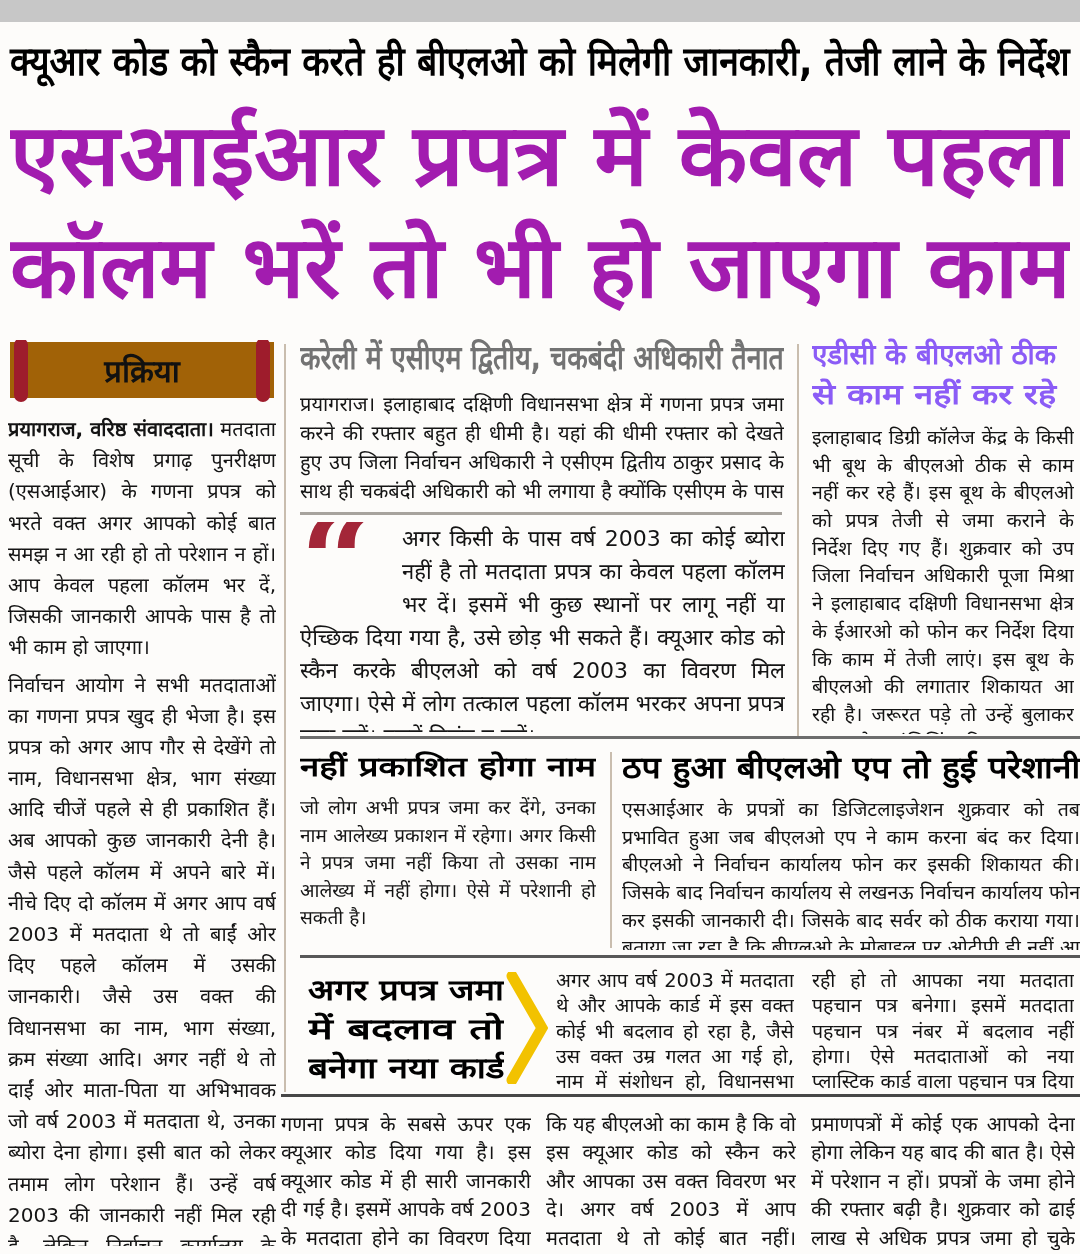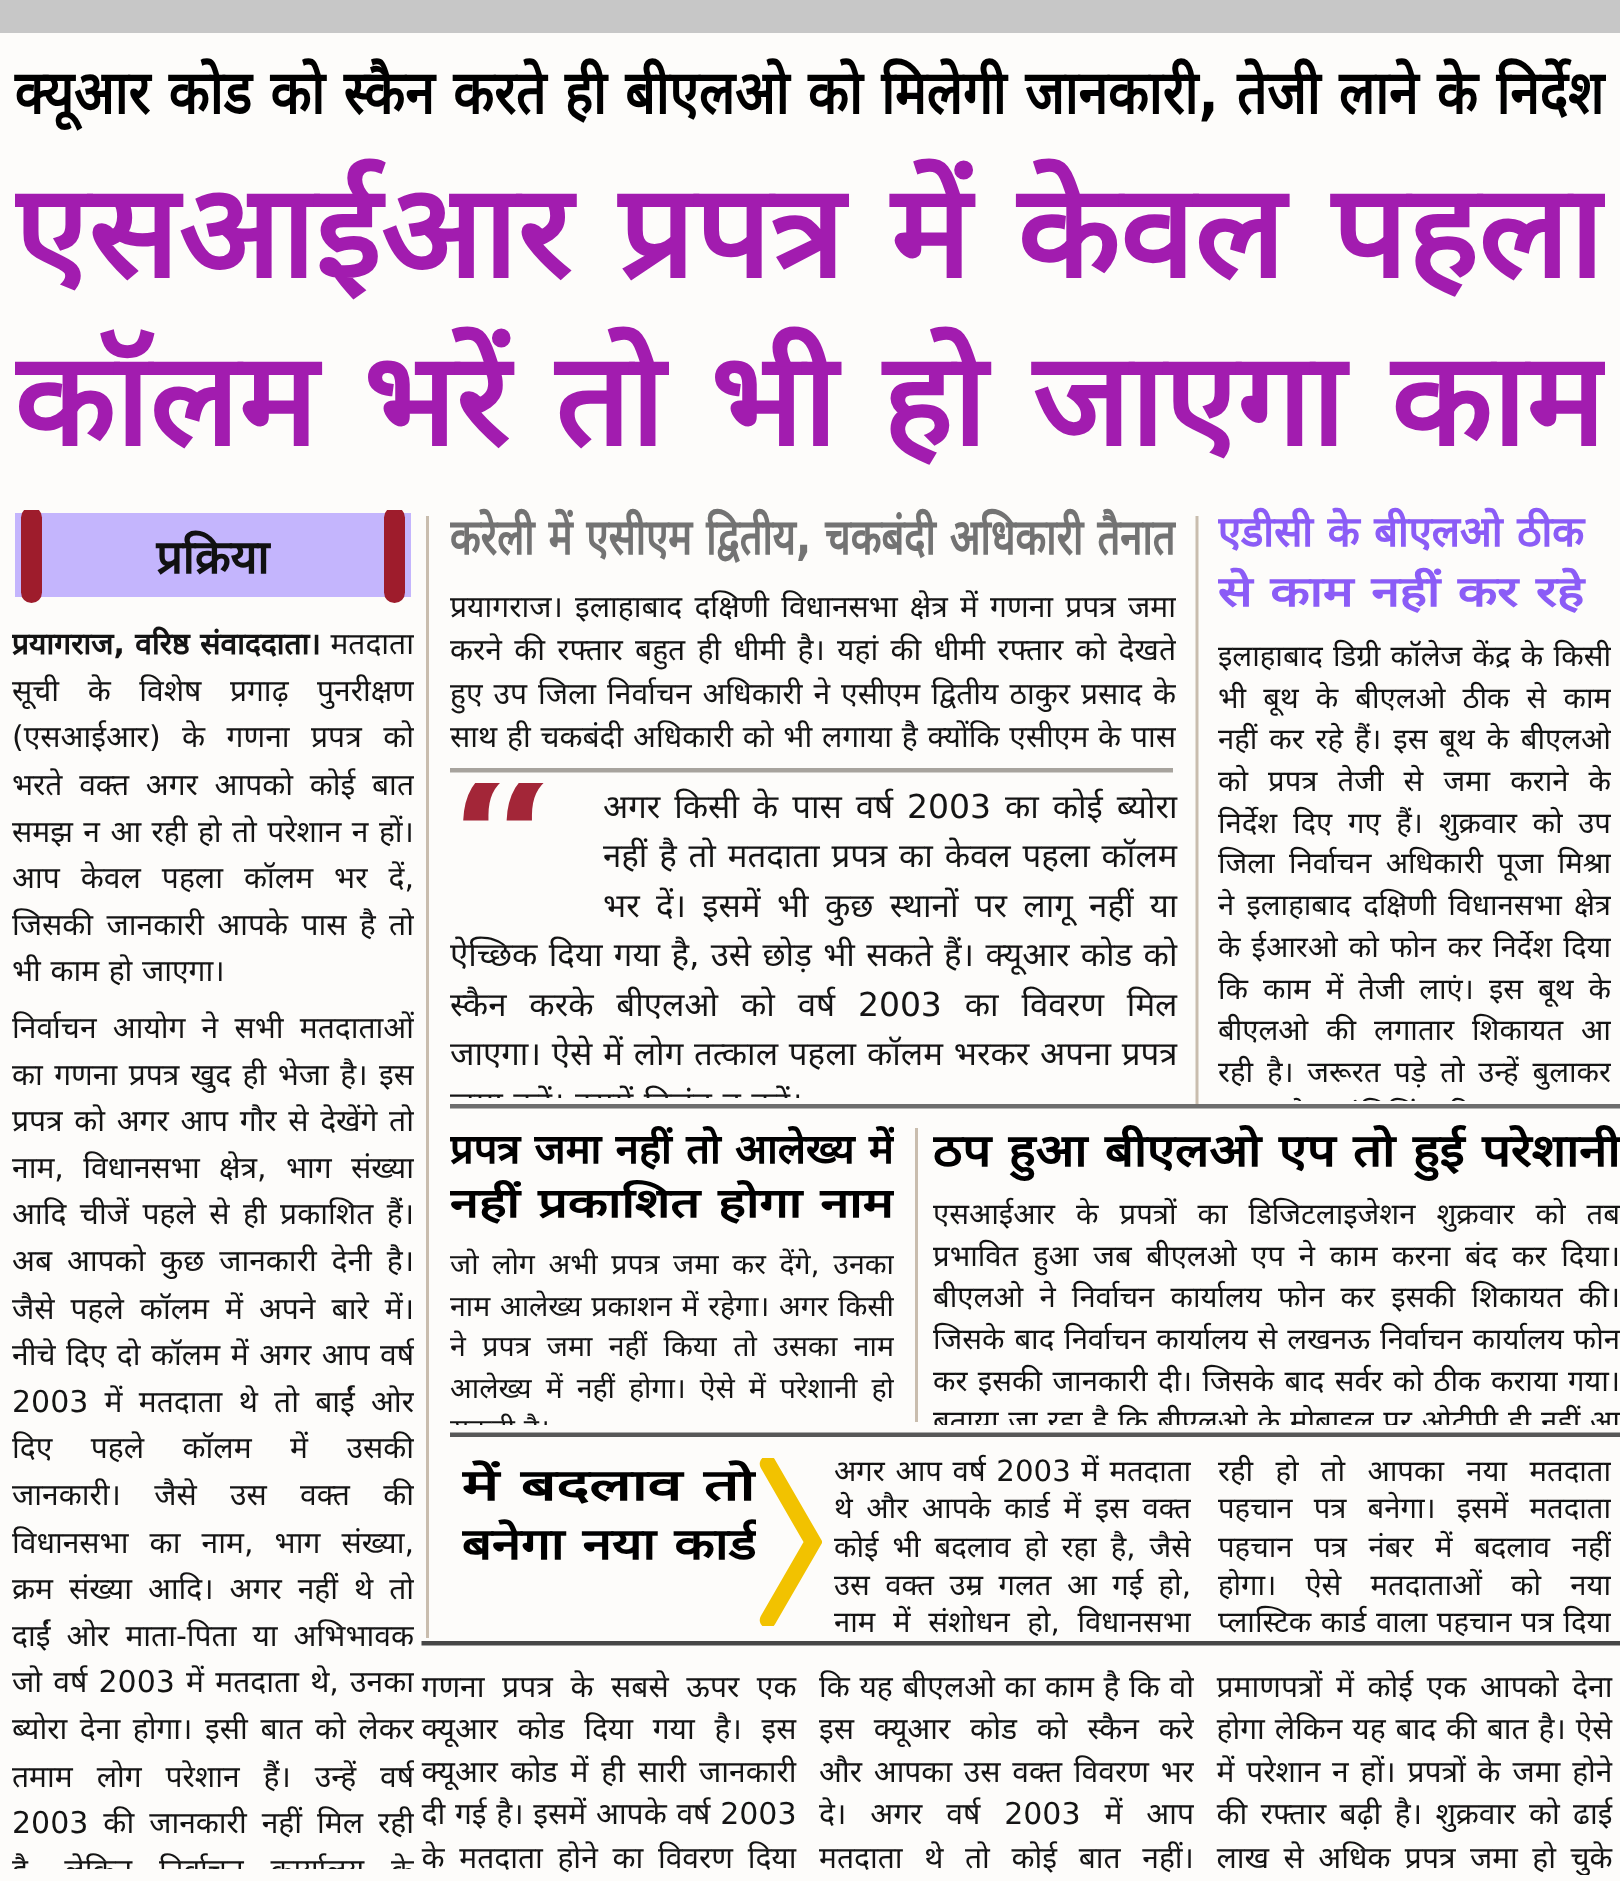--- a/index.html
+++ b/index.html
@@ -17,21 +17,21 @@
   .fitline{overflow:visible;}
   .fitline>span{display:inline-block;white-space:nowrap;transform-origin:left center;}
 
   .kicker{left:10px;top:32px;width:1060px;height:66px;font-size:40px;font-weight:700;color:#000;}
   .headline{left:10px;top:102px;width:1060px;height:232px;font-weight:800;color:#a21caf;}
   .headline .fitline{height:112px;font-size:86px;line-height:106px;}
 
   
   .left-col{left:8px;top:340px;width:268px;height:906px;}
   .badge{
-    position:relative;height:56px;margin:2px 2px 16px 2px;background:#c4b5fd;
+    position:relative;height:56px;margin:2px 2px 16px 2px;background:#a16207;
     display:flex;align-items:center;justify-content:center;
   }
   .badge-cap{position:absolute;top:-4px;width:14px;height:64px;border-radius:7px;background:#9e1c2c;}
   .badge-cap.left{left:4px;} .badge-cap.right{right:4px;}
   .badge-label{font-size:31px;font-weight:800;color:#111;}
   .left-col p{margin:0 0 6px 0;font-size:20px;line-height:1.56;text-align:justify;}
   .byline{font-weight:800;}
 
   
   .vline{background:#c9bdae;width:2px;}
@@ -141,35 +141,35 @@
   <div class="abs adc">
     <div class="head">
       <div class="fitline"><span style="transform: scaleX(0.992424);">एडीसी के बीएलओ ठीक</span></div>
       <div class="fitline"><span style="transform: scaleX(1.2186);">से काम नहीं कर रहे</span></div>
     </div>
     <p>इलाहाबाद डिग्री कॉलेज केंद्र के किसी भी बूथ के बीएलओ ठीक से काम नहीं कर रहे हैं। इस बूथ के बीएलओ को प्रपत्र तेजी से जमा कराने के निर्देश दिए गए हैं। शुक्रवार को उप जिला निर्वाचन अधिकारी पूजा मिश्रा ने इलाहाबाद दक्षिणी विधानसभा क्षेत्र के ईआरओ को फोन कर निर्देश दिया कि काम में तेजी लाएं। इस बूथ के बीएलओ की लगातार शिकायत आ रही है। जरूरत पड़े तो उन्हें बुलाकर अलग से काउंसिलिंग की जाए।</p>
   </div>
 
   <div class="abs boxA">
     <div class="head">
-      <div class="fitline"><span style="transform: scaleX(1.02778);">प्रपत्र जमा नहीं तो आलेख्य में</span></div>
       <div class="fitline"><span style="transform: scaleX(1.28696);">नहीं प्रकाशित होगा नाम</span></div>
     </div>
     <p>जो लोग अभी प्रपत्र जमा कर देंगे, उनका नाम आलेख्य प्रकाशन में रहेगा। अगर किसी ने प्रपत्र जमा नहीं किया तो उसका नाम आलेख्य में नहीं होगा। ऐसे में परेशानी हो सकती है।</p>
   </div>
 
   <div class="abs boxB">
     <div class="fitline">
       <span style="transform: scaleX(1.12531);">ठप हुआ बीएलओ एप तो हुई परेशानी</span>
     </div>
     <p>एसआईआर के प्रपत्रों का डिजिटलाइजेशन शुक्रवार को तब प्रभावित हुआ जब बीएलओ एप ने काम करना बंद कर दिया। बीएलओ ने निर्वाचन कार्यालय फोन कर इसकी शिकायत की। जिसके बाद निर्वाचन कार्यालय से लखनऊ निर्वाचन कार्यालय फोन कर इसकी जानकारी दी। जिसके बाद सर्वर को ठीक कराया गया। बताया जा रहा है कि बीएलओ के मोबाइल पर ओटीपी ही नहीं आ रहा था।</p>
   </div>
   <div class="abs hr hr-rowB"></div>
 
   <div class="abs nc-title">
+    <div class="fitline"><span style="transform: scaleX(1.18072);">अगर प्रपत्र जमा</span></div>
     <div class="fitline"><span style="transform: scaleX(1.43066);">में बदलाव तो</span></div>
     <div class="fitline"><span style="transform: scaleX(1.20988);">बनेगा नया कार्ड</span></div>
   </div>
   <div class="abs nc-chevron">
     <svg width="42" height="112" viewBox="0 0 42 112">
       <polyline points="6,4 36,56 6,108" fill="none" stroke="#f2c200" stroke-width="11" stroke-linecap="round" stroke-linejoin="miter"></polyline>
     </svg>
   </div>
   <div class="abs nc-col1">
     <p>अगर आप वर्ष 2003 में मतदाता थे और आपके कार्ड में इस वक्त कोई भी बदलाव हो रहा है, जैसे उस वक्त उम्र गलत आ गई हो, नाम में संशोधन हो, विधानसभा क्षेत्र में बदलाव हो या फिर फोटो बदल</p>

